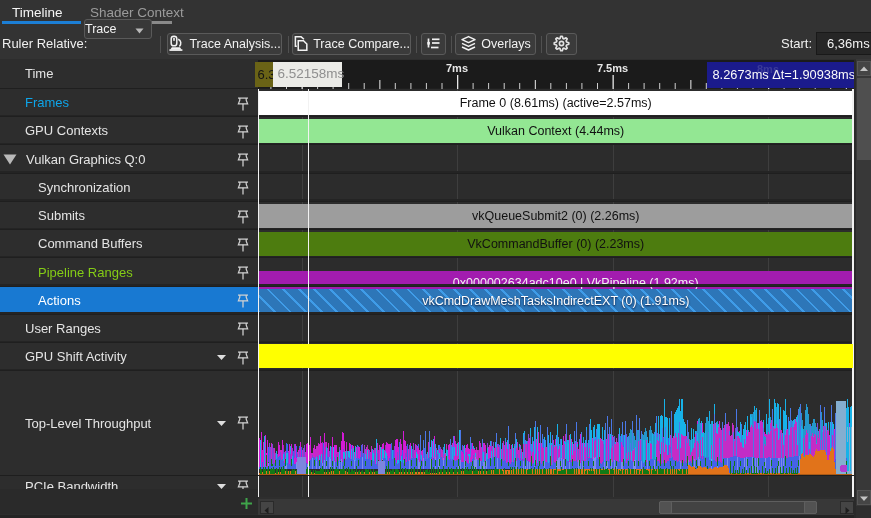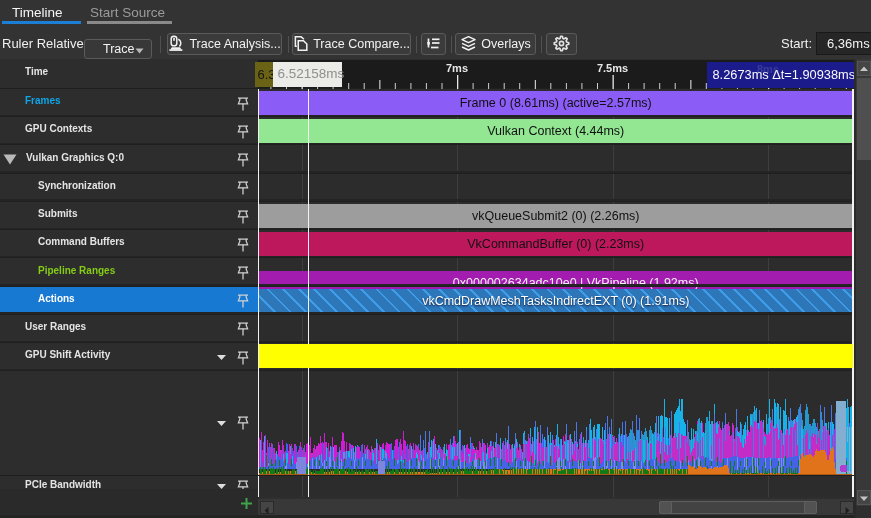--- a/index.html
+++ b/index.html
@@ -1,45 +1,45 @@
 <!DOCTYPE html>
 <html><head>
 <meta charset="utf-8">
 <style>
 * { margin:0; padding:0; box-sizing:border-box; }
 html,body { width:871px; height:518px; overflow:hidden; background:#2e2e2e;
   font-family:"Liberation Sans", sans-serif; }
 .abs { position:absolute; }
 #stage { position:relative; width:871px; height:518px; overflow:hidden; }
-.lbl { color:#e4e4e4; font-size:10px; white-space:nowrap;font-weight:bold; }
+.lbl { color:#e4e4e4; font-size:13px; white-space:nowrap; }
 .bar { position:absolute; left:259px; width:593.5px; height:24.5px; font-size:12.5px;
   text-align:center; color:#111; white-space:nowrap; z-index:3; }
 .grid { position:absolute; top:89px; height:408px; width:1px; background:#3e3e3e; z-index:1; }
 .wline { position:absolute; top:89px; height:408px; width:1.5px; background:#f2f2f2; z-index:5; }
 .sep { position:absolute; top:36px; height:17px; width:1px; background:#505050; }
 .tbtn { position:absolute; top:33px; height:21.5px; background:#3b3b3b;
   border:1px solid #5a5a5a; border-radius:3px; color:#f2f2f2; font-size:12.5px;
   white-space:nowrap; display:flex; align-items:center; justify-content:center; }
 .pin { position:absolute; left:235px; z-index:2; }
 .caret { position:absolute; left:216px; z-index:2; }
 .rowdiv { position:absolute; left:0; width:853.5px; height:2.5px; background:#242424; z-index:4; }
 </style>
 </head>
 <body>
 <div id="stage">
 
   <div class="abs" style="left:0;top:0;width:871px;height:26px;background:#333333;"></div>
   <div class="abs" style="left:12px;top:5px;color:#f5f5f5;font-size:13.5px;">Timeline</div>
   <div class="abs" style="left:2px;top:21px;width:79px;height:3px;background:#1c7fd6;"></div>
-  <div class="abs" style="left:90px;top:5px;color:#9b9b9b;font-size:13.5px;">Start Source</div>
+  <div class="abs" style="left:90px;top:5px;color:#9b9b9b;font-size:13.5px;">Shader Context</div>
   <div class="abs" style="left:87px;top:21px;width:85px;height:3px;background:#8a8a8a;"></div>
 
   <div class="abs" style="left:0;top:26px;width:871px;height:33px;background:#333333;"></div>
   <div class="abs" style="left:2px;top:36px;color:#f0f0f0;font-size:13px;">Ruler Relative:</div>
-  <div class="tbtn" style="left:84px;width:68px;top:39px;height:20px;justify-content:flex-start;padding-left:18px;background:#383838;">Trace
+  <div class="tbtn" style="left:84px;width:68px;top:19px;height:20px;justify-content:flex-start;padding-left:0;background:#383838;">Trace
     <svg class="abs" style="right:7px;top:7.5px;" width="9" height="6">
         <path d="M0.5,0.5 L8.5,0.5 L4.5,5.5 Z" fill="#b8b8b8"></path>
       </svg>
   </div>
   <div class="sep" style="left:160px;"></div>
   <div class="tbtn" style="left:167px;width:115px;">
     <svg width="17" height="17" viewBox="0 0 17 17" style="margin-right:4px;">
       <rect x="3.2" y="1.2" width="5.6" height="9.6" rx="2.6" fill="none" stroke="#f2f2f2" stroke-width="1.5"></rect>
       <rect x="5.2" y="2.6" width="1.6" height="3.4" rx="0.8" fill="#f2f2f2"></rect>
       <path d="M10.2,4.2 C13.2,5.4 13.6,9.2 11.4,11.6" fill="none" stroke="#f2f2f2" stroke-width="1.5"></path>
@@ -252,20 +252,21 @@
     </svg>
 <svg class="pin" style="top:348.7px;" width="16" height="17" viewBox="0 0 16 17">
       <g stroke="#d2d2d2" stroke-width="1.25" fill="none">
         <path d="M3.0,3.1 L13.0,3.1"></path>
         <path d="M4.8,3.1 L4.8,5.2 L3.4,8.8 L12.6,8.8 L11.2,5.2 L11.2,3.1"></path>
         <path d="M8,8.8 L8,15.4"></path>
       </g>
     </svg>
 <div class="rowdiv" style="top:368.8px;"></div>
 <div class="abs" style="left:0;top:370.3px;width:853.5px;height:1px;background:#1f1f1f;z-index:4;"></div>
+<span class="lbl abs" style="left:25px;top:415.5px;z-index:3;">Top-Level Throughput</span>
 <svg class="caret" style="top:419.5px;" width="11" height="7" viewBox="0 0 11 7">
       <path d="M1,1 L10,1 L5.5,6 Z" fill="#dedede"></path>
     </svg>
 <svg class="pin" style="top:414.0px;" width="16" height="17" viewBox="0 0 16 17">
       <g stroke="#d2d2d2" stroke-width="1.25" fill="none">
         <path d="M3.0,3.1 L13.0,3.1"></path>
         <path d="M4.8,3.1 L4.8,5.2 L3.4,8.8 L12.6,8.8 L11.2,5.2 L11.2,3.1"></path>
         <path d="M8,8.8 L8,15.4"></path>
       </g>
     </svg>
@@ -276,24 +277,24 @@
       </svg>
       <svg style="position:absolute;left:235px;top:1.5px;" width="16" height="17" viewBox="0 0 16 17">
         <g stroke="#d2d2d2" stroke-width="1.25" fill="none">
           <path d="M3.0,3.1 L13.0,3.1"></path>
           <path d="M4.8,3.1 L4.8,5.2 L3.4,8.8 L12.6,8.8 L11.2,5.2 L11.2,3.1"></path>
           <path d="M8,8.8 L8,15.4"></path>
         </g>
       </svg>
     </div>
 
-  <div class="bar" style="top:91px;background:#8b5cf6;line-height:24px;">Frame 0 (8.61ms) (active=2.57ms)</div>
+  <div class="bar" style="top:91px;background:#ffffff;line-height:24px;">Frame 0 (8.61ms) (active=2.57ms)</div>
   <div class="bar" style="top:119.2px;background:#93e793;line-height:24px;">Vulkan Context (4.44ms)</div>
   <div class="bar" style="top:204.1px;background:#9d9d9d;line-height:24px;">vkQueueSubmit2 (0) (2.26ms)</div>
-  <div class="bar" style="top:232.3px;background:#be185d;line-height:24px;">VkCommandBuffer (0) (2.23ms)</div>
+  <div class="bar" style="top:232.3px;background:#4d7c0f;line-height:24px;">VkCommandBuffer (0) (2.23ms)</div>
   <div class="bar" style="top:271px;background:#a21caf;color:#f2f2f2;line-height:24px;padding-left:40px;">0x000002634adc10e0 | VkPipeline (1.92ms)</div>
   <div class="bar" style="top:288.8px;line-height:24px;color:#ffffff;text-shadow:0 1px 2px rgba(0,0,30,.85);background:repeating-linear-gradient(45deg,#3f9ce8 0px,#3f9ce8 2px,#2d76b8 2px,#2d76b8 11px);">vkCmdDrawMeshTasksIndirectEXT (0) (1.91ms)</div>
   <div class="bar" style="top:344px;height:23.5px;background:#ffff00;z-index:6;"></div>
 
   <svg class="abs" style="left:258px;top:371.5px;z-index:4;" width="595" height="103" viewBox="0 0 595 103" shape-rendering="crispEdges">
       <path d="M0,102.5L0,101.1L1,100.8L2,100.6L3,100.4L4,100.1L5,99.9L6,99.6L7,99.4L8,99.2L9,98.9L10,99.1L11,99.4L12,99.6L13,99.8L14,100.0L15,100.3L16,100.5L17,100.7L18,100.9L19,100.8L20,100.6L21,100.4L22,100.3L23,100.1L24,99.9L25,99.8L26,99.6L27,99.5L28,99.4L29,99.4L30,99.4L31,99.3L32,99.3L33,99.3L34,99.3L35,99.2L36,99.2L37,99.2L38,99.2L39,99.3L40,99.3L41,99.3L42,99.4L43,99.4L44,99.4L45,99.4L46,99.6L47,99.7L48,99.8L49,99.9L50,100.1L51,100.2L52,100.3L53,100.4L54,100.5L55,100.5L56,100.5L57,100.5L58,100.5L59,100.5L60,100.5L61,100.4L62,100.4L63,100.4L64,100.3L65,100.2L66,100.1L67,100.0L68,99.9L69,99.8L70,99.7L71,99.6L72,99.5L73,99.4L74,99.4L75,99.3L76,99.2L77,99.2L78,99.1L79,99.0L80,99.0L81,98.9L82,99.0L83,99.1L84,99.1L85,99.2L86,99.3L87,99.4L88,99.5L89,99.6L90,99.6L91,99.7L92,99.7L93,99.7L94,99.8L95,99.8L96,99.8L97,99.9L98,99.9L99,99.9L100,100.0L101,100.0L102,100.1L103,100.1L104,100.2L105,100.2L106,100.2L107,100.3L108,100.3L109,100.3L110,100.3L111,100.3L112,100.3L113,100.3L114,100.3L115,100.3L116,100.3L117,100.3L118,100.2L119,100.1L120,100.0L121,99.9L122,99.9L123,99.8L124,99.7L125,99.6L126,99.5L127,99.6L128,99.7L129,99.7L130,99.8L131,99.9L132,100.0L133,100.1L134,100.1L135,100.2L136,100.2L137,100.2L138,100.1L139,100.1L140,100.1L141,100.1L142,100.0L143,100.0L144,100.0L145,99.9L146,99.9L147,99.9L148,99.9L149,99.8L150,99.8L151,99.8L152,99.7L153,99.7L154,99.7L155,99.7L156,99.7L157,99.7L158,99.7L159,99.7L160,99.7L161,99.7L162,99.7L163,99.9L164,100.0L165,100.2L166,100.4L167,100.5L168,100.7L169,100.9L170,101.0L171,101.2L172,101.1L173,101.1L174,101.0L175,101.0L176,100.9L177,100.9L178,100.8L179,100.5L180,100.4L181,100.4L182,100.4L183,100.3L184,100.3L185,100.2L186,100.2L187,100.1L188,100.1L189,100.0L190,100.0L191,99.9L192,99.9L193,99.8L194,99.8L195,99.8L196,99.7L197,99.7L198,99.6L199,99.6L200,99.5L201,99.5L202,99.4L203,99.3L204,99.3L205,99.2L206,99.1L207,99.0L208,99.1L209,99.1L210,99.1L211,99.2L212,99.2L213,99.3L214,99.3L215,99.4L216,99.4L217,99.4L218,99.3L219,99.3L220,99.2L221,99.2L222,99.1L223,99.1L224,99.0L225,98.9L226,98.9L227,98.8L228,98.7L229,98.6L230,98.5L231,98.5L232,98.4L233,98.3L234,98.2L235,98.1L236,98.0L237,97.9L238,97.8L239,97.7L240,97.6L241,97.5L242,97.4L243,97.3L244,97.4L245,97.5L246,97.6L247,97.6L248,97.7L249,97.8L250,97.9L251,98.0L252,98.1L253,97.9L254,97.8L255,97.6L256,97.4L257,97.2L258,97.0L259,96.8L260,96.6L261,96.4L262,96.5L263,96.5L264,96.6L265,96.6L266,96.7L267,96.7L268,96.8L269,96.9L270,96.9L271,96.9L272,96.9L273,96.9L274,96.9L275,96.9L276,96.9L277,96.9L278,96.9L279,96.9L280,96.7L281,96.5L282,96.3L283,96.0L284,95.8L285,95.6L286,95.4L287,95.1L288,94.9L289,95.1L290,95.3L291,95.5L292,95.8L293,96.0L294,96.2L295,96.5L296,96.7L297,96.9L298,96.6L299,96.2L300,95.9L301,95.5L302,95.1L303,94.7L304,94.4L305,94.0L306,93.6L307,93.8L308,94.0L309,94.2L310,94.4L311,94.6L312,94.9L313,95.1L314,95.3L315,95.6L316,95.5L317,95.5L318,95.4L319,95.3L320,95.3L321,95.2L322,95.2L323,95.1L324,95.0L325,95.1L326,95.1L327,95.2L328,95.2L329,95.2L330,95.3L331,95.3L332,95.4L333,95.4L334,95.3L335,95.1L336,94.9L337,94.7L338,94.6L339,94.4L340,94.2L341,94.0L342,93.9L343,93.6L344,93.4L345,93.1L346,92.9L347,92.6L348,92.4L349,92.1L350,91.8L351,91.6L352,91.9L353,92.2L354,92.5L355,92.8L356,93.1L357,93.5L358,93.8L359,94.1L360,94.4L361,94.2L362,94.0L363,93.7L364,93.5L365,93.3L366,93.0L367,92.8L368,92.5L369,92.3L370,92.3L371,92.3L372,92.4L373,92.4L374,92.4L375,92.5L376,92.5L377,92.5L378,92.6L379,92.6L380,92.7L381,92.7L382,92.8L383,92.8L384,92.9L385,92.9L386,93.0L387,93.0L388,93.1L389,93.2L390,93.3L391,93.4L392,93.5L393,93.5L394,93.6L395,93.7L396,93.8L397,93.4L398,92.9L399,92.5L400,92.1L401,91.6L402,91.1L403,90.7L404,90.2L405,89.8L406,89.9L407,90.1L408,90.3L409,90.4L410,90.6L411,90.8L412,90.9L413,91.1L414,91.3L415,91.2L416,91.1L417,91.0L418,91.0L419,90.9L420,90.8L421,90.7L422,90.6L423,90.5L424,90.4L425,90.3L426,90.1L427,90.0L428,89.8L429,89.7L430,89.5L431,89.3L432,89.2L433,89.6L434,89.9L435,90.3L436,90.7L437,91.1L438,91.4L439,91.8L440,92.2L441,92.6L442,92.0L443,91.3L444,90.7L445,90.0L446,89.4L447,88.7L448,88.0L449,87.3L450,86.7L451,86.6L452,86.4L453,86.3L454,86.2L455,86.1L456,86.0L457,85.8L458,85.7L459,85.6L460,86.1L461,86.7L462,87.2L463,87.8L464,88.3L465,88.9L466,89.4L467,90.0L468,90.5L469,90.0L470,89.4L471,88.8L472,88.3L473,87.7L474,87.1L475,86.5L476,92.5L477,92.4L478,92.4L479,92.3L480,92.2L481,92.2L482,92.1L483,92.0L484,92.0L485,91.9L486,91.9L487,91.8L488,91.8L489,91.8L490,91.7L491,91.7L492,91.7L493,91.7L494,91.7L495,91.7L496,91.6L497,91.6L498,91.6L499,91.5L500,91.5L501,91.5L502,91.4L503,91.4L504,91.3L505,91.3L506,91.3L507,91.3L508,91.3L509,91.3L510,91.3L511,91.3L512,91.3L513,91.3L514,91.2L515,91.1L516,91.0L517,90.9L518,90.8L519,90.6L520,90.5L521,90.4L522,90.2L523,90.2L524,90.1L525,90.1L526,90.0L527,89.9L528,89.9L529,89.8L530,89.7L531,89.7L532,89.6L533,89.6L534,89.5L535,89.4L536,89.4L537,89.3L538,89.2L539,89.2L540,89.1L541,89.1L542,89.0L543,89.0L544,88.9L545,88.8L546,88.8L547,88.7L548,88.7L549,88.6L550,88.6L551,88.5L552,88.4L553,88.3L554,88.2L555,88.1L556,88.1L557,88.0L558,87.9L559,88.0L560,88.2L561,88.4L562,88.5L563,88.7L564,88.9L565,89.1L566,89.2L567,89.4L568,89.4L569,89.3L570,89.2L571,89.1L572,89.0L573,88.9L574,88.8L575,88.7L576,88.6L577,88.4L578,88.1L579,87.9L580,87.6L581,87.4L582,87.1L583,86.8L584,86.6L585,86.3L586,86.3L587,86.3L588,86.3L589,86.3L590,86.3L591,86.3L592,86.3L593,86.3L594,102.5 Z" fill="#e1731a"></path>
 <path d="M0.5,94.5V78.1M1.5,94.5V79.8M3.5,94.5V81.1M4.5,94.5V77.6M8.5,94.5V80.6M13.5,94.5V71.1M16.5,94.5V75.8M18.5,94.5V82.8M20.5,94.5V79.5M21.5,94.5V73.2M22.5,94.5V77.6M23.5,94.5V78.1M24.5,94.5V80.1M27.5,94.5V78.9M30.5,94.5V78.8M31.5,94.5V72.9M37.5,94.5V78.1M39.5,94.5V79.5M40.5,94.5V78.4M44.5,94.5V78.4M45.5,94.5V80.7M47.5,94.5V79.5M49.5,94.5V71.0M51.5,94.5V73.4M53.5,94.5V81.1M54.5,94.5V81.1M55.5,94.5V75.9M57.5,94.5V76.5M58.5,94.5V73.5M59.5,94.5V73.6M60.5,94.5V71.3M62.5,94.5V77.7M63.5,94.5V74.3M68.5,94.5V75.4M74.5,94.5V79.0M75.5,94.5V80.3M76.5,94.5V78.1M77.5,94.5V74.6M78.5,94.5V75.6M80.5,94.5V80.4M82.5,94.5V79.2M84.5,94.5V76.0M87.5,94.5V78.8M88.5,94.5V71.3M90.5,94.5V78.7M91.5,94.5V74.3M95.5,94.5V75.2M96.5,94.5V79.8M97.5,94.5V74.0M98.5,94.5V77.5M101.5,94.5V75.9M102.5,94.5V78.9M104.5,94.5V78.7M106.5,94.5V72.5M107.5,94.5V77.2M108.5,94.5V75.2M110.5,94.5V77.3M111.5,94.5V80.3M112.5,94.5V80.3M113.5,94.5V74.1M116.5,94.5V81.6M117.5,94.5V75.7M119.5,94.5V70.9M121.5,94.5V78.6M122.5,94.5V76.0M123.5,94.5V74.6M125.5,94.5V78.0M126.5,94.5V77.5M128.5,94.5V70.3M130.5,94.5V76.2M132.5,94.5V75.7M136.5,94.5V79.2M139.5,94.5V75.6M140.5,94.5V74.6M142.5,94.5V68.3M143.5,94.5V72.4M145.5,94.5V71.8M150.5,94.5V76.5M151.5,94.5V76.9M152.5,94.5V77.3M153.5,94.5V76.6M156.5,94.5V78.3M161.5,94.5V77.5M163.5,94.5V78.6M165.5,94.5V73.3M167.5,94.5V80.1M170.5,94.5V70.2M174.5,94.5V69.3M183.5,94.5V76.5M186.5,94.5V80.3M187.5,94.5V80.5M188.5,94.5V71.8M190.5,94.5V76.8M191.5,94.5V77.0M194.5,94.5V72.5M196.5,94.5V70.5M198.5,94.5V71.7M200.5,94.5V70.3M201.5,94.5V79.5M205.5,94.5V74.0M207.5,94.5V76.4M212.5,94.5V78.9M214.5,94.5V74.2M217.5,94.5V77.5M218.5,94.5V74.7M219.5,94.5V77.8M221.5,94.5V79.3M222.5,94.5V70.9M224.5,94.5V70.4M225.5,94.5V71.3M227.5,94.5V73.3M228.5,94.5V81.0M230.5,94.5V75.5M231.5,94.5V72.6M234.5,94.5V73.9M235.5,94.5V70.8M236.5,94.5V75.9M239.5,94.5V72.3M245.5,94.5V69.3M246.5,94.5V73.4M247.5,94.5V72.0M253.5,94.5V72.7M255.5,94.5V76.2M259.5,94.5V70.4M260.5,94.5V78.3M262.5,94.5V73.4M263.5,94.5V77.3M271.5,94.5V66.3M276.5,94.5V67.9M278.5,94.5V66.9M280.5,94.5V59.6M282.5,94.5V66.8M283.5,94.5V70.5M288.5,94.5V75.4M300.5,94.5V72.3M303.5,94.5V71.2M304.5,94.5V72.9M305.5,94.5V73.4M307.5,94.5V61.7M311.5,94.5V62.8M312.5,94.5V73.3M313.5,94.5V67.2M314.5,94.5V77.4M316.5,94.5V64.2M319.5,94.5V74.4M323.5,94.5V76.3M324.5,94.5V75.5M326.5,94.5V72.6M327.5,94.5V68.3M332.5,94.5V70.0M333.5,94.5V68.1M335.5,94.5V67.3M342.5,94.5V65.5M343.5,94.5V73.8M344.5,94.5V68.2M349.5,94.5V62.6M350.5,94.5V62.1M352.5,94.5V72.2M356.5,94.5V65.0M358.5,94.5V65.7M359.5,94.5V69.8M376.5,94.5V68.7M377.5,94.5V68.6M379.5,94.5V70.8M385.5,94.5V67.6M387.5,94.5V72.4M390.5,94.5V71.8M394.5,94.5V61.0M404.5,94.5V66.7M405.5,94.5V65.1M407.5,94.5V67.3M411.5,94.5V64.9M412.5,94.5V62.9M414.5,94.5V66.9M416.5,94.5V73.6M417.5,94.5V68.7M418.5,94.5V72.5M420.5,94.5V69.2M421.5,94.5V66.0M428.5,94.5V72.6M431.5,94.5V71.7M432.5,94.5V72.2M436.5,94.5V65.4M437.5,94.5V67.9M438.5,94.5V63.0M440.5,94.5V67.3M441.5,94.5V67.2M442.5,94.5V62.7M446.5,94.5V64.3M447.5,94.5V67.4M449.5,94.5V67.6M450.5,94.5V69.5M455.5,94.5V74.4M457.5,94.5V63.0M459.5,94.5V63.5M466.5,94.5V62.4M474.5,94.5V69.8M479.5,94.5V66.9M486.5,94.5V70.3M491.5,94.5V69.3M495.5,94.5V73.4M502.5,94.5V59.1M510.5,94.5V73.2M511.5,94.5V64.6M512.5,94.5V65.4M514.5,94.5V60.9M516.5,94.5V70.8M517.5,94.5V59.0M521.5,94.5V67.0M522.5,94.5V62.0M524.5,94.5V61.4M525.5,94.5V64.9M531.5,94.5V58.3M534.5,94.5V65.2M539.5,94.5V64.7M543.5,94.5V59.8M554.5,94.5V60.8M556.5,94.5V69.7M563.5,94.5V64.9M565.5,94.5V69.6M574.5,94.5V69.7M578.5,94.5V70.0M587.5,94.5V64.3M589.5,94.5V62.8M590.5,94.5V70.3M592.5,94.5V60.2M593.5,94.5V64.6M594.5,94.5V59.6" stroke="#c32cc6" stroke-width="1" fill="none"></path>
 <path d="M2.5,94.5V79.5M15.5,94.5V76.0M34.5,94.5V75.9M73.5,94.5V74.5M85.5,94.5V73.3M86.5,94.5V77.5M127.5,94.5V72.8M138.5,94.5V74.4M178.5,94.5V76.4M197.5,94.5V69.0M199.5,94.5V72.3M233.5,94.5V69.0M254.5,94.5V78.9M266.5,94.5V74.0M275.5,94.5V69.0M329.5,94.5V71.4M399.5,94.5V74.6" stroke="#9a30c8" stroke-width="1" fill="none"></path>
 <path d="M5.5,94.5V73.7M17.5,94.5V81.4M19.5,94.5V81.8M25.5,94.5V73.1M33.5,94.5V76.0M50.5,94.5V72.9M52.5,94.5V76.9M56.5,94.5V78.6M61.5,94.5V75.2M64.5,94.5V69.6M67.5,94.5V70.3M70.5,94.5V74.6M79.5,94.5V79.8M89.5,94.5V79.8M109.5,94.5V73.4M120.5,94.5V78.4M129.5,94.5V77.6M146.5,94.5V71.8M148.5,94.5V74.0M184.5,94.5V77.6M209.5,94.5V75.9M210.5,94.5V76.3M220.5,94.5V77.6M243.5,94.5V76.8M393.5,94.5V71.4M419.5,94.5V64.7" stroke="#b426b8" stroke-width="1" fill="none"></path>
 <path d="M6.5,94.5V72.9M11.5,94.5V70.6M12.5,94.5V75.3M14.5,94.5V71.8M36.5,94.5V72.3M46.5,94.5V73.0M66.5,94.5V77.6M69.5,94.5V76.4M71.5,94.5V79.0M72.5,94.5V75.4M81.5,94.5V74.5M154.5,94.5V76.8M157.5,94.5V76.6M159.5,94.5V75.3M162.5,94.5V72.5M177.5,94.5V72.8M182.5,94.5V74.7M202.5,94.5V78.9M223.5,94.5V75.3M229.5,94.5V76.4M237.5,94.5V73.3M242.5,94.5V69.6M251.5,94.5V80.0M256.5,94.5V72.2M269.5,94.5V68.9M270.5,94.5V62.1M297.5,94.5V78.1M320.5,94.5V76.5M346.5,94.5V62.4M347.5,94.5V71.9M360.5,94.5V61.5M366.5,94.5V70.0M368.5,94.5V64.9M392.5,94.5V69.6M400.5,94.5V71.8M403.5,94.5V69.6M433.5,94.5V72.8M439.5,94.5V67.4M462.5,94.5V59.5M465.5,94.5V67.3M470.5,94.5V68.6M483.5,94.5V66.7M489.5,94.5V67.3M494.5,94.5V67.0M515.5,94.5V60.0M523.5,94.5V65.7M529.5,94.5V68.0M545.5,94.5V71.1M549.5,94.5V56.3M553.5,94.5V61.9M559.5,94.5V61.8M567.5,94.5V61.1M570.5,94.5V59.6M576.5,94.5V56.6M577.5,94.5V61.0M583.5,94.5V65.2" stroke="#7a49d8" stroke-width="1" fill="none"></path>

